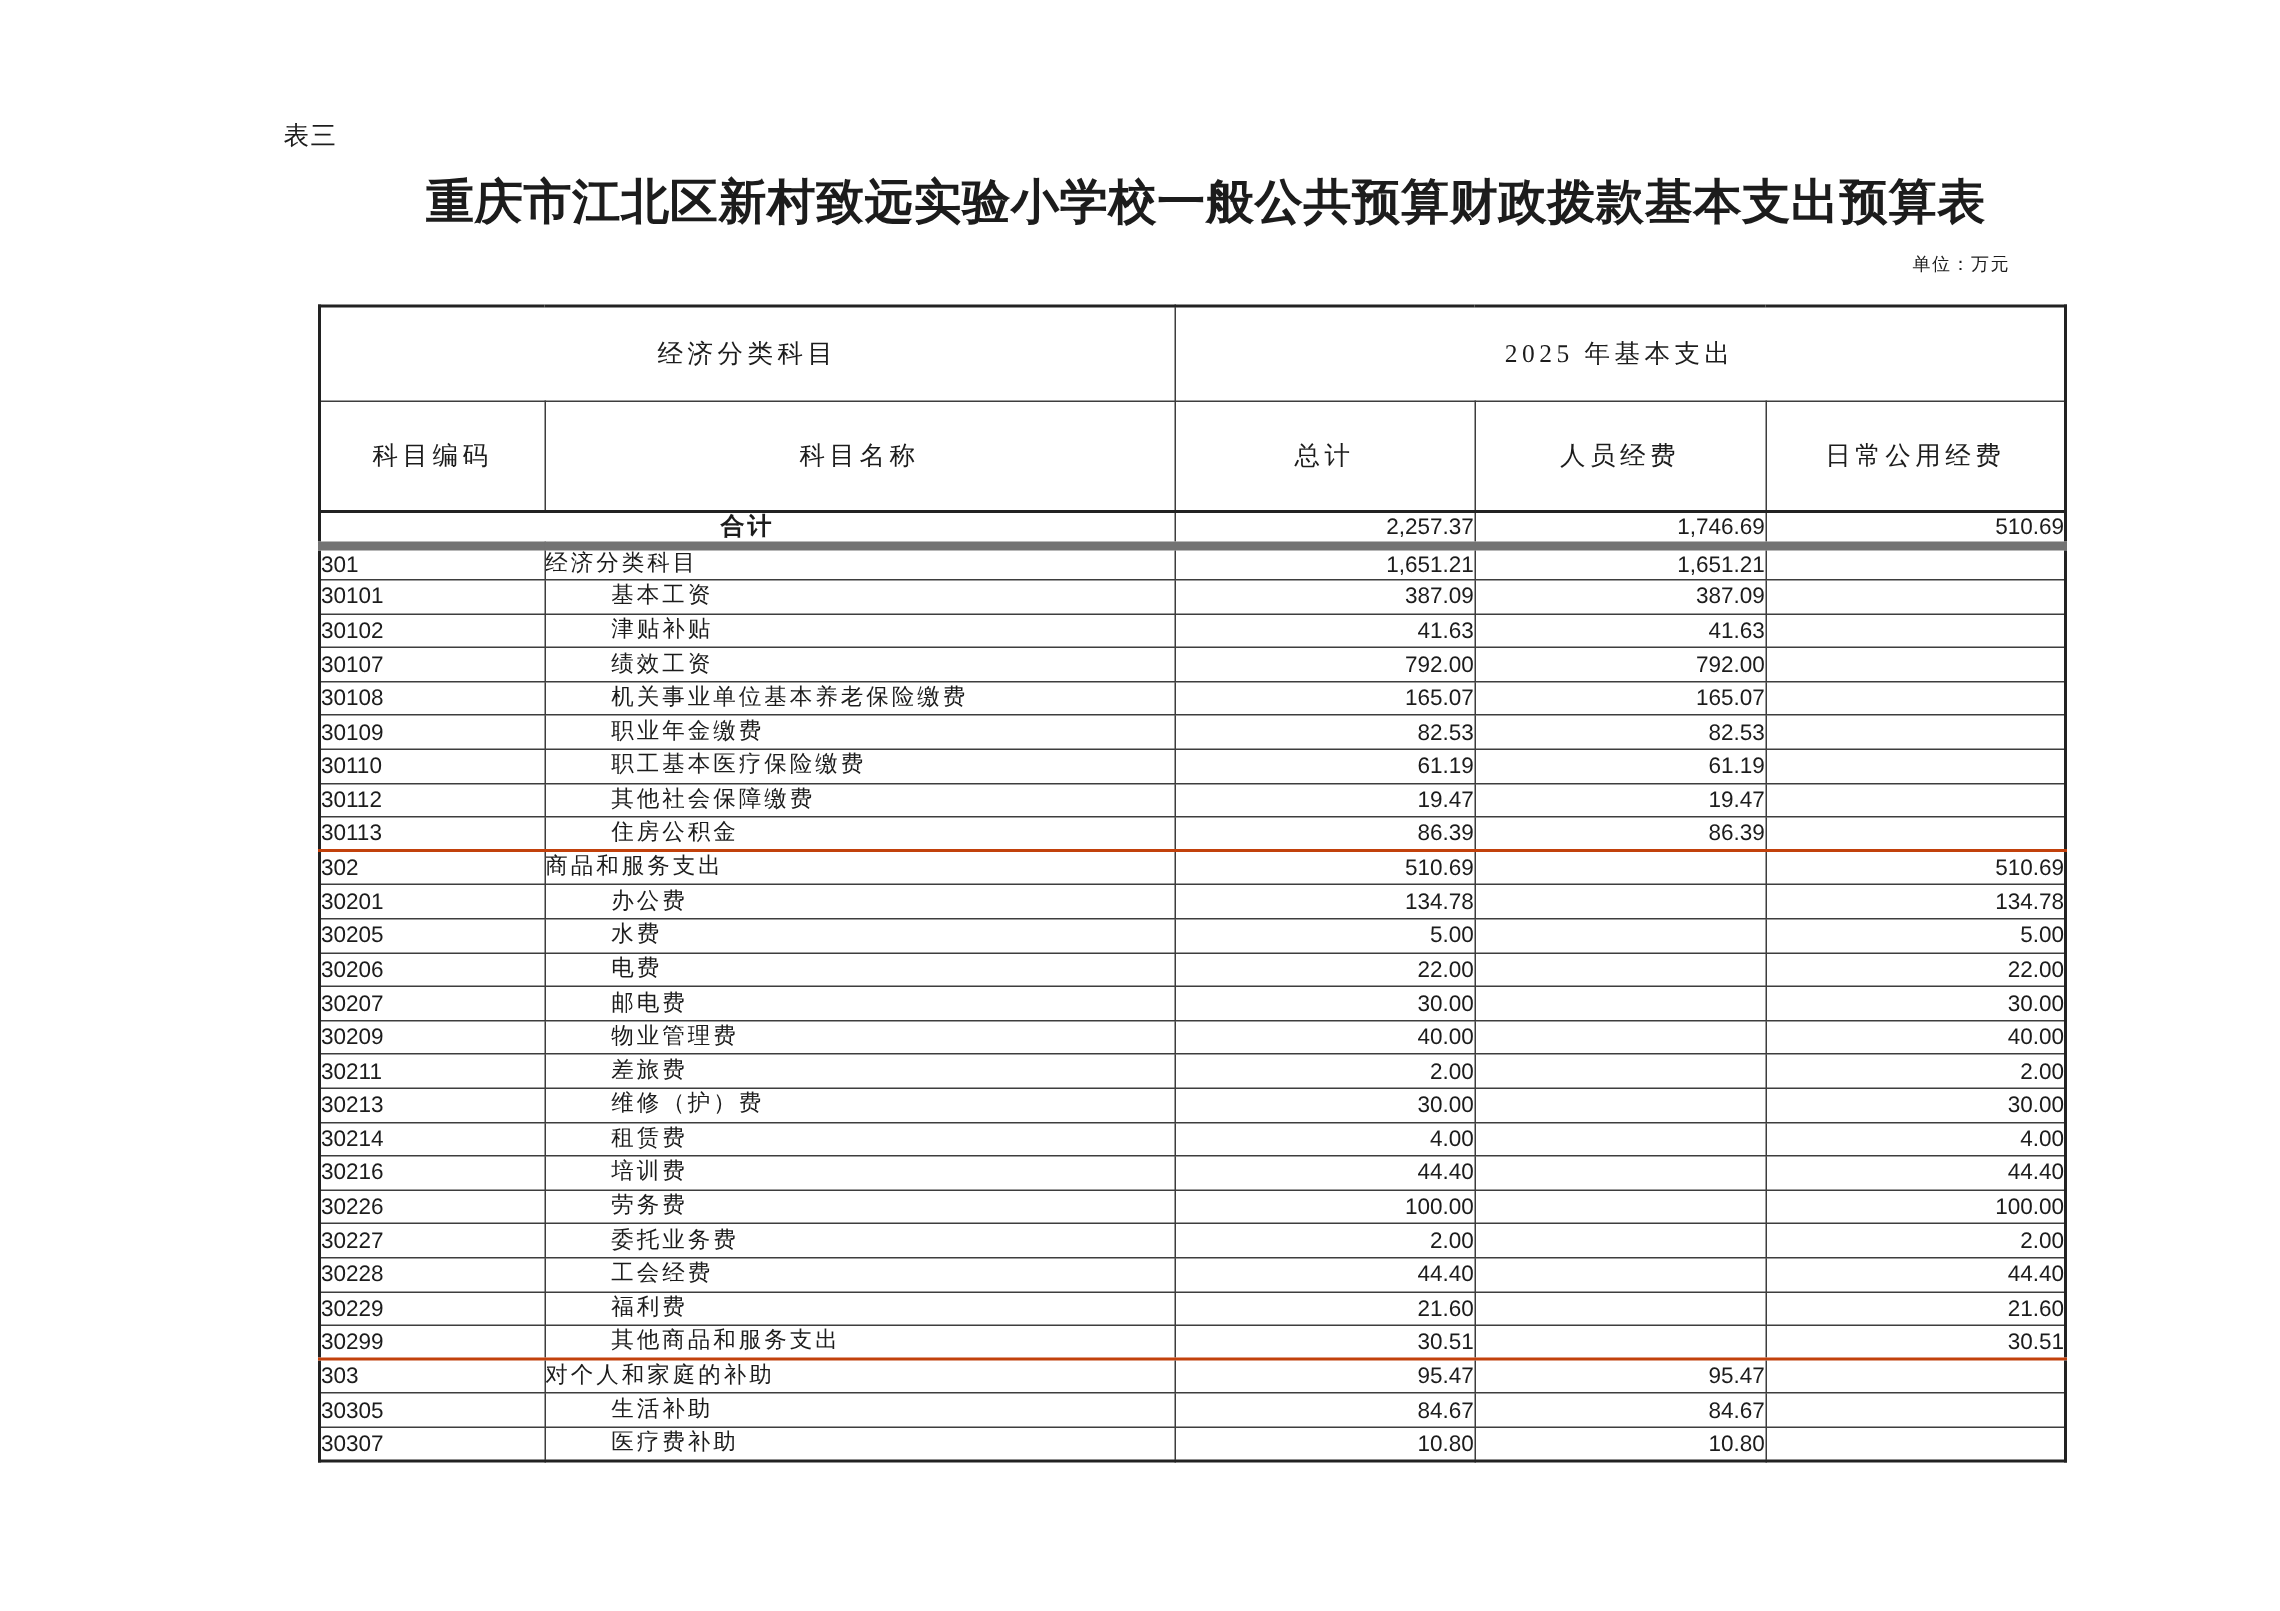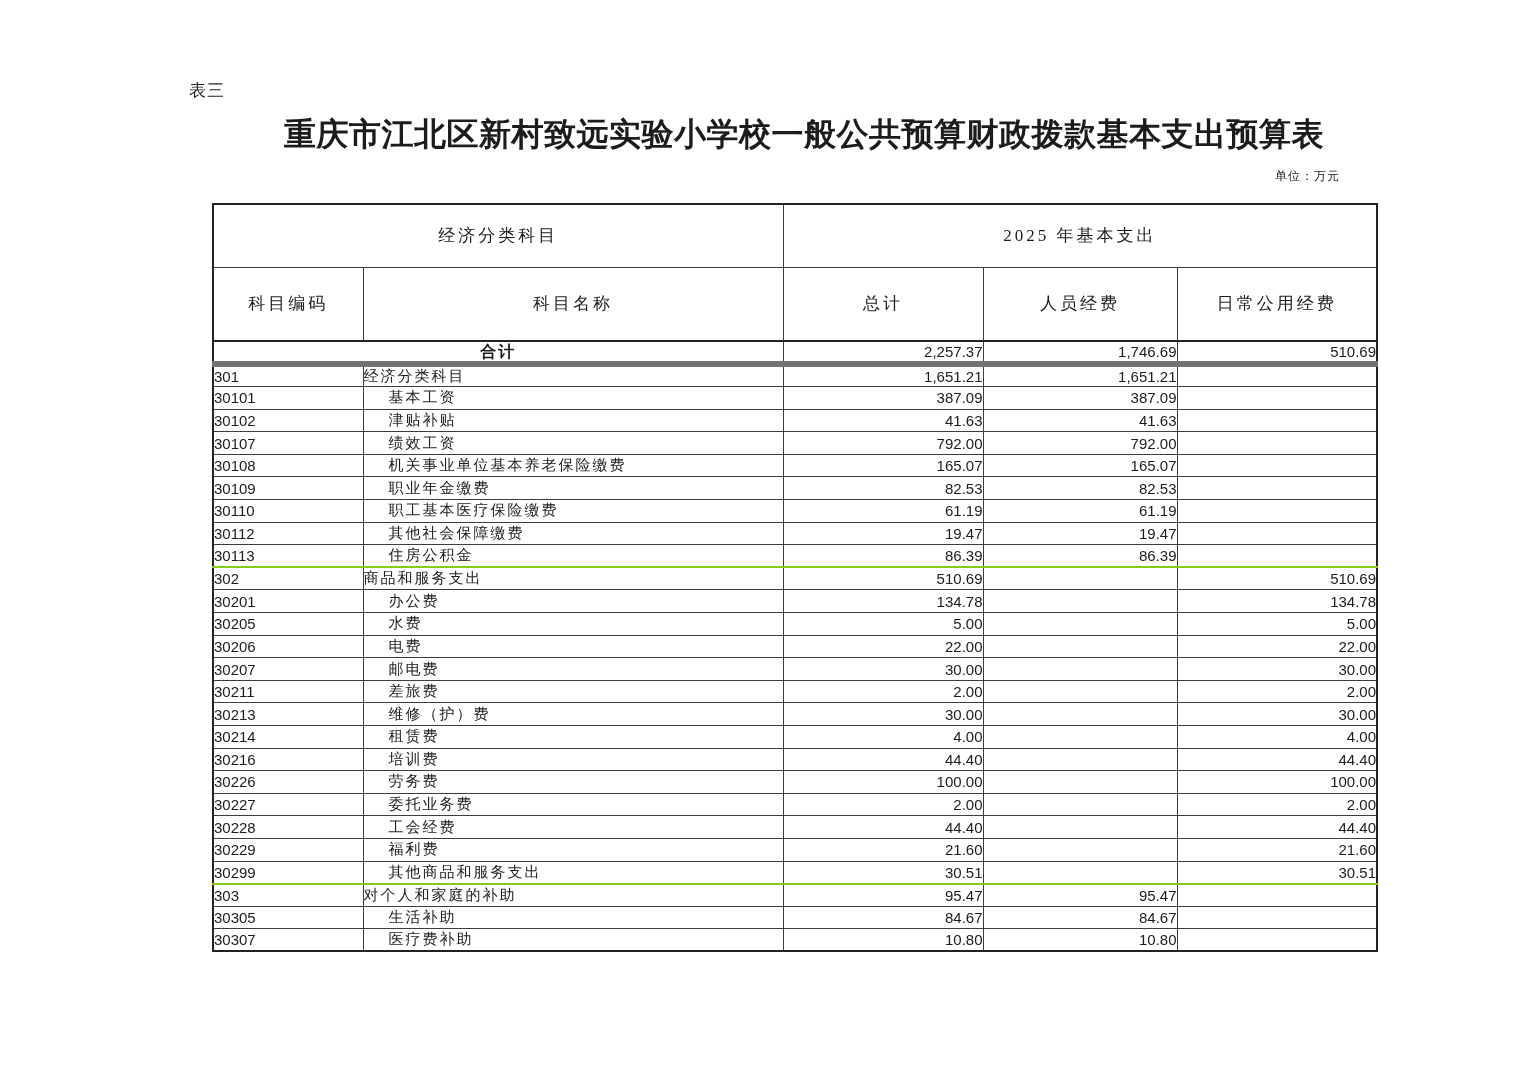--- a/index.html
+++ b/index.html
@@ -81,33 +81,33 @@
     vertical-align: middle;
   }
   td.code-cell { text-align: left; padding-left: 10px; }
   td.name-cell {
     text-align: left;
     padding-left: 10px;
     letter-spacing: 2px;
     font-family: "Liberation Serif", "DejaVu Serif", serif;
   }
   tr.lvl-sub td.code-cell { padding-left: 0; }
-  tr.lvl-sub td.name-cell { padding-left: 25px; }
+  tr.lvl-sub td.name-cell { padding-left: 44px; }
   td.num-cell { text-align: right; padding-right: 8px; }
 
   tr.total-row { height: 23px; }
   tr.total-row td { border-top: 2px solid #222222; border-bottom: 6px solid #737373; }
   tr.total-row td.merged-label {
     text-align: center;
     font-weight: 600;
     font-size: 16px;
     letter-spacing: 2px;
     font-family: "Liberation Serif", "DejaVu Serif", serif;
   }
-  tr.lvl-cat td { border-top: 2px solid #84cc16; }
+  tr.lvl-cat td { border-top: 2px solid #c2410c; }
 </style>
 </head>
 <body>
 
 <div class="table-label">表三</div>
 
 <div class="doc-title">重庆市江北区新村致远实验小学校一般公共预算财政拨款基本支出预算表</div>
 
 <div class="unit-note">单位：万元</div>
 
@@ -231,20 +231,27 @@
     <td class="num-cell">22.00</td>
   </tr>
       <tr class="lvl-sub">
     <td class="code-cell">30207</td>
     <td class="name-cell">邮电费</td>
     <td class="num-cell">30.00</td>
     <td class="num-cell"></td>
     <td class="num-cell">30.00</td>
   </tr>
       <tr class="lvl-sub">
+    <td class="code-cell">30209</td>
+    <td class="name-cell">物业管理费</td>
+    <td class="num-cell">40.00</td>
+    <td class="num-cell"></td>
+    <td class="num-cell">40.00</td>
+  </tr>
+      <tr class="lvl-sub">
     <td class="code-cell">30211</td>
     <td class="name-cell">差旅费</td>
     <td class="num-cell">2.00</td>
     <td class="num-cell"></td>
     <td class="num-cell">2.00</td>
   </tr>
       <tr class="lvl-sub">
     <td class="code-cell">30213</td>
     <td class="name-cell">维修（护）费</td>
     <td class="num-cell">30.00</td>

